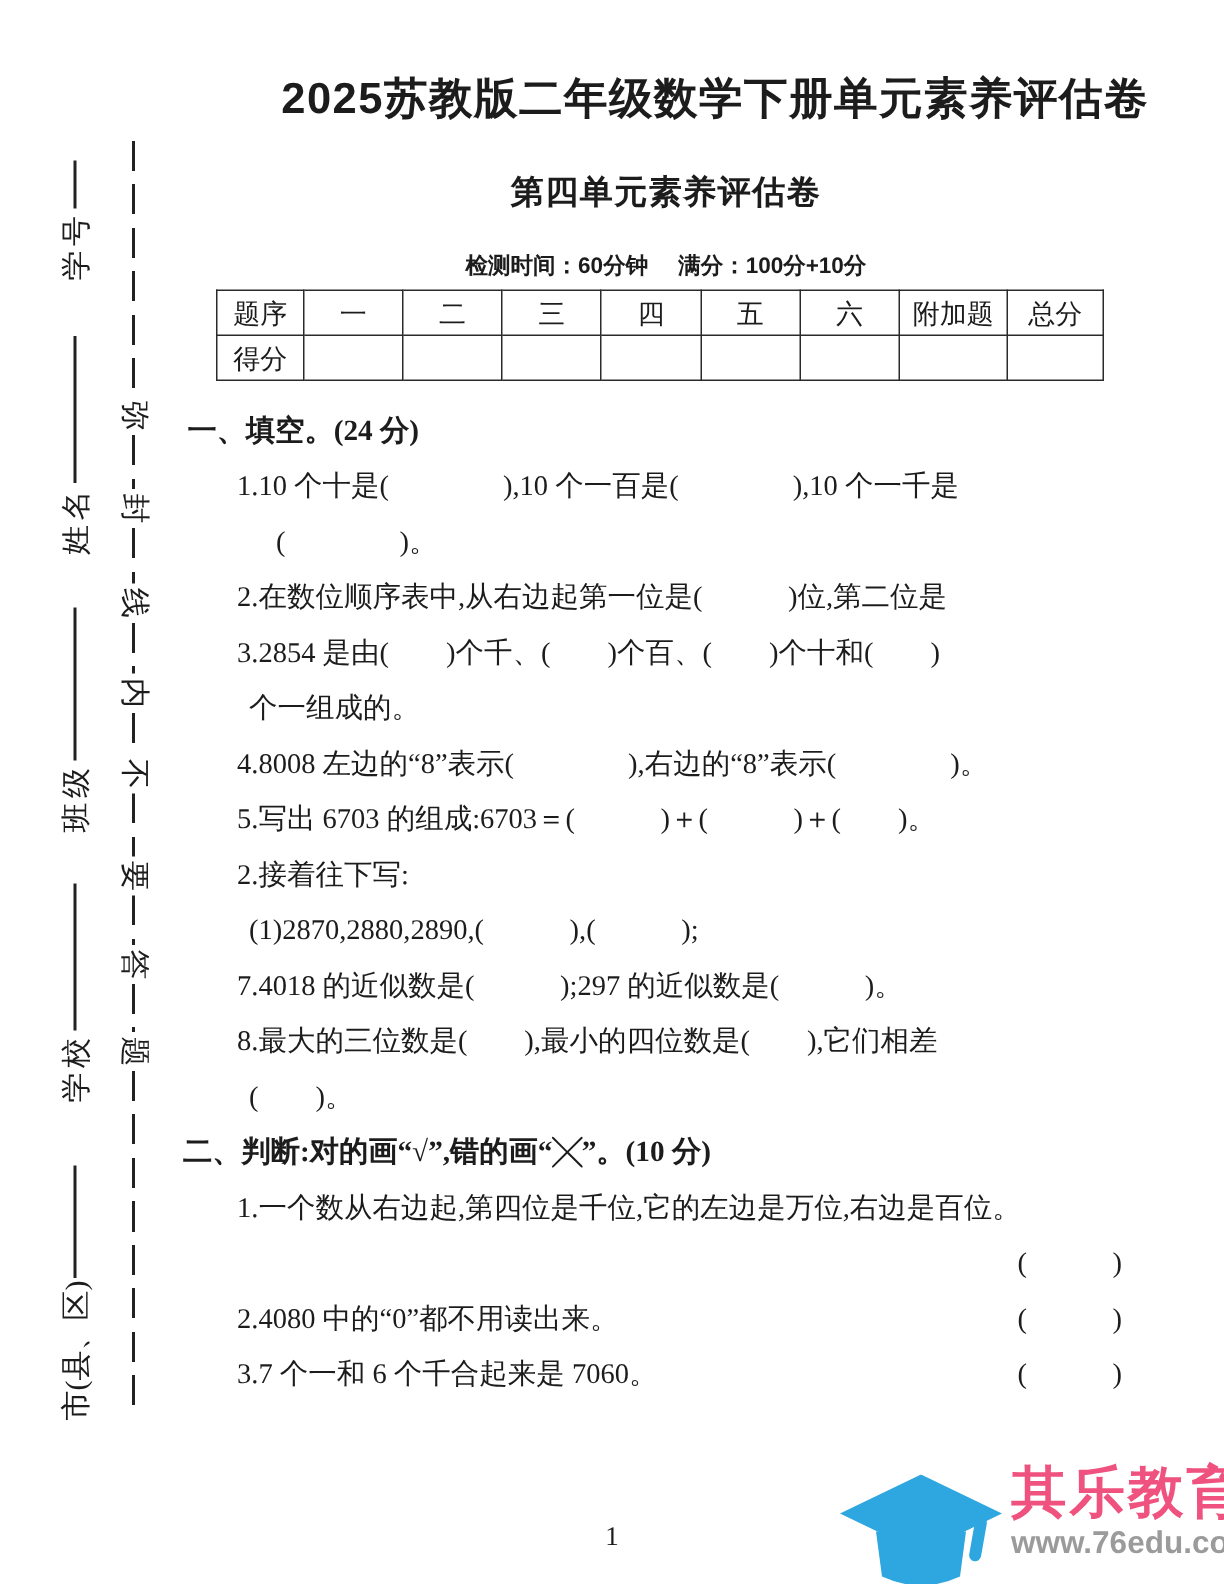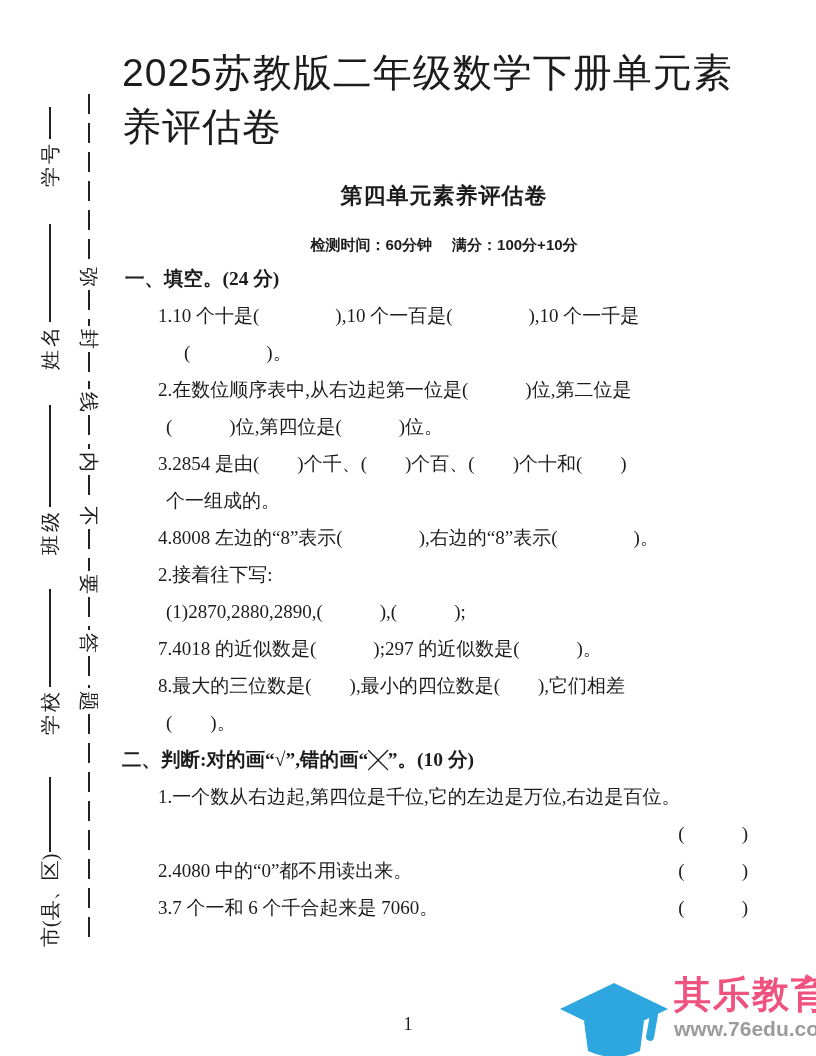--- a/index.html
+++ b/index.html
@@ -58,24 +58,24 @@
 
   
   .main {
     position: absolute;
     left: 122px;
     top: 0;
     width: 644px;
   }
   .title {
     margin-top: 46px;
-    text-align: left;
-    font-family: "Liberation Sans", sans-serif;
-    font-weight: normal;
-    font-size: 39px;
+    text-align: right;
+    font-family: "Liberation Sans", sans-serif;
+    font-weight: bold;
+    font-size: 29px;
     letter-spacing: 1px;
   }
   .subtitle {
     margin-top: 27px;
     text-align: center;
     font-family: "Liberation Sans", sans-serif;
     font-weight: bold;
     font-size: 22px;
     letter-spacing: 1px;
   }
@@ -108,21 +108,21 @@
 
   .qline {
     font-size: 19px;
     line-height: 37px;
     white-space: nowrap;
   }
   .sec-heading { padding-left: 3px; font-weight: bold; font-size: 19.5px; }
   .ind-q  { padding-left: 36px; }
   .ind-c  { padding-left: 44px; }
   .ind-p  { padding-left: 62px; }
-  .sec1 { margin-top: 5px; }
+  .sec1 { margin-top: 15px; }
   .judge-row {
     display: flex;
     justify-content: space-between;
     padding-right: 18px;
   }
   .judge-ans { text-align: right; padding-right: 18px; }
 
   .page-num {
     position: absolute;
     left: 0;
@@ -205,30 +205,56 @@
 <div class="main">
 
   <div class="title">2025苏教版二年级数学下册单元素养评估卷</div>
   <div class="subtitle">第四单元素养评估卷</div>
 
   <div class="info">
     <span>检测时间：60分钟</span>
     <span>满分：100分+10分</span>
   </div>
 
+  <table class="score">
+    <tbody>
+        <tr>
+      <td class="c-first">题序</td>
+      <td>一</td>
+      <td>二</td>
+      <td>三</td>
+      <td>四</td>
+      <td>五</td>
+      <td>六</td>
+      <td class="c-extra">附加题</td>
+      <td class="c-total">总分</td>
+    </tr>
+    <tr>
+      <td>得分</td>
+      <td></td>
+      <td></td>
+      <td></td>
+      <td></td>
+      <td></td>
+      <td></td>
+      <td></td>
+      <td></td>
+    </tr>
+  </tbody>
+    </table>
 
   <div class="sec1">
     <div class="qline sec-heading">一、填空。(24 分)</div>
     <div class="qline ind-q">1.10 个十是(　　　　),10 个一百是(　　　　),10 个一千是</div>
     <div class="qline ind-p">(　　　　)。</div>
     <div class="qline ind-q">2.在数位顺序表中,从右边起第一位是(　　　)位,第二位是</div>
-    <div class="qline ind-c">(　　　)位,第四位是(　　　)位。</div>
     <div class="qline ind-q">3.2854 是由(　　)个千、(　　)个百、(　　)个十和(　　)</div>
     <div class="qline ind-c">个一组成的。</div>
     <div class="qline ind-q">4.8008 左边的“8”表示(　　　　),右边的“8”表示(　　　　)。</div>
+    <div class="qline ind-q">5.写出 6703 的组成:6703＝(　　　)＋(　　　)＋(　　)。</div>
     <div class="qline ind-q">2.接着往下写:</div>
     <div class="qline ind-c">(1)2870,2880,2890,(　　　),(　　　);</div>
     <div class="qline ind-q">7.4018 的近似数是(　　　);297 的近似数是(　　　)。</div>
     <div class="qline ind-q">8.最大的三位数是(　　),最小的四位数是(　　),它们相差</div>
     <div class="qline ind-c">(　　)。</div>
   </div>
 
   <div>
     <div class="qline sec-heading" style="padding-left:0;">二、判断:对的画“√”,错的画“╳”。(10 分)</div>
     <div class="qline ind-q">1.一个数从右边起,第四位是千位,它的左边是万位,右边是百位。</div>

